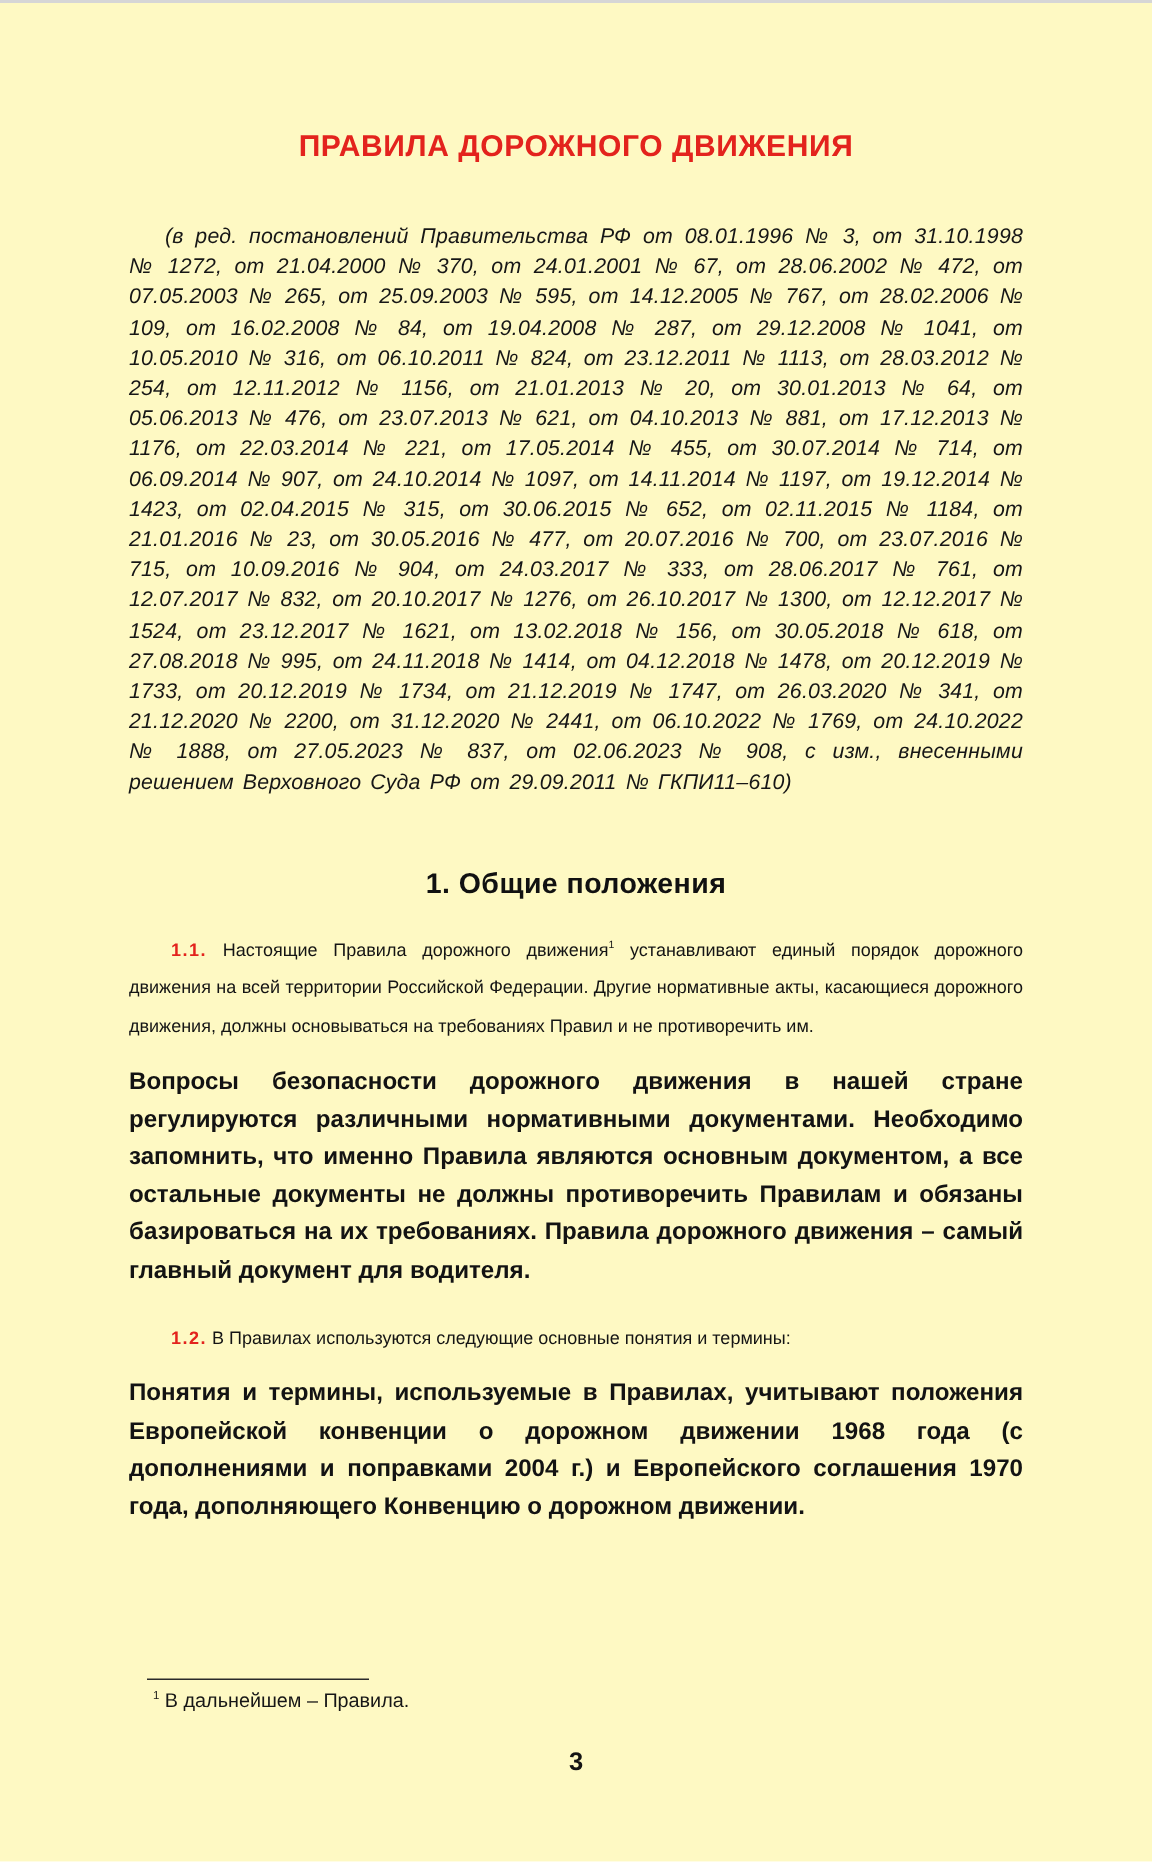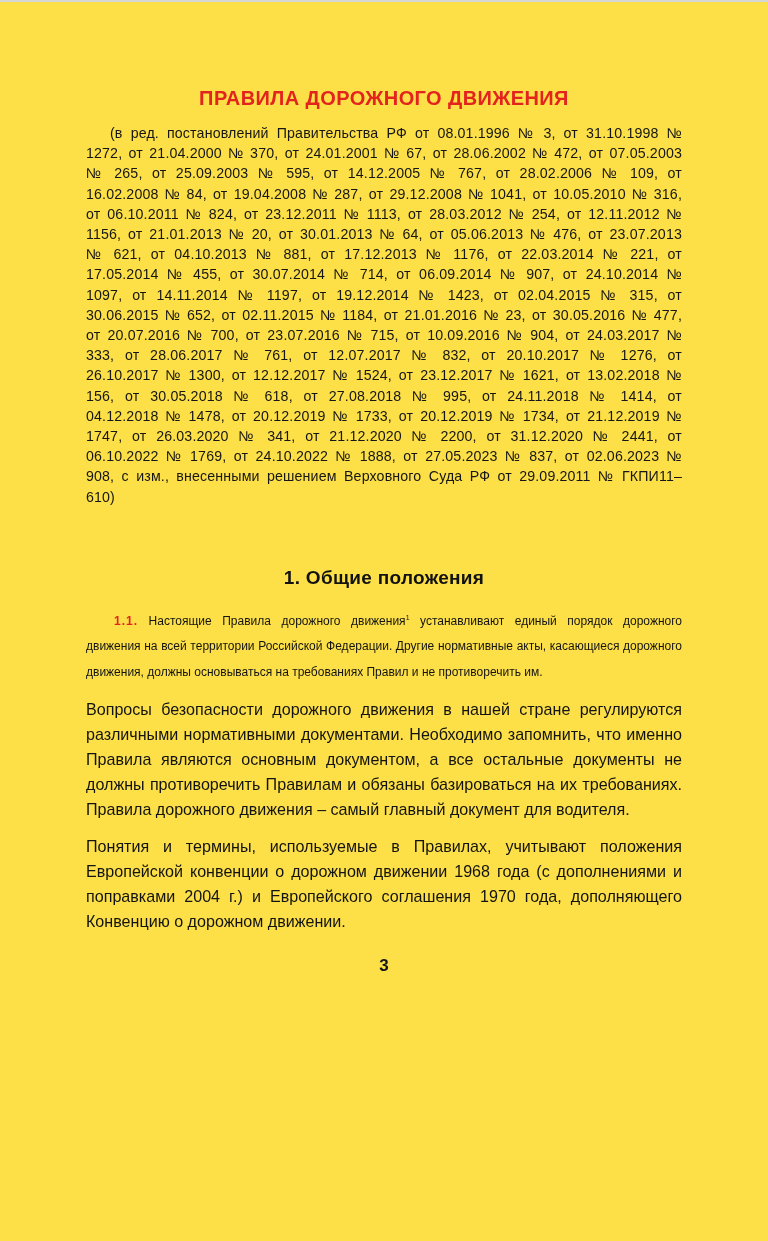--- a/index.html
+++ b/index.html
@@ -6,47 +6,48 @@
   html, body { width: 768px; background: #ffffff; }
   body {
     font-family: "Liberation Sans", sans-serif;
     color: #141414;
     -webkit-font-smoothing: antialiased;
   }
   .page {
     width: 768px;
     height: 1241px;
     padding: 82px 86px 56px 86px;
-    background: #fde047;
+    background: #fef9c3;
     border-top: 2px solid #d6d6d6;
     display: flex;
     flex-direction: column;
     overflow: hidden;
   }
   .doc-title {
     color: #e3231d;
     font-size: 20px;
     font-weight: bold;
     line-height: 28px;
     text-align: center;
     letter-spacing: 0.4px;
   }
   .doc-title span { display: block; }
   .amendments {
-    margin-top: 11px;
+    margin-top: 36px;
     font-size: 14.2px;
     line-height: 20.2px;
     text-align: justify;
     text-indent: 24px;
     letter-spacing: 0.15px;
     word-spacing: 2px;
     color: #161616;
+    font-style: italic;
   }
   .section-heading {
-    margin-top: 60px;
+    margin-top: 47px;
     text-align: center;
     font-size: 19px;
     font-weight: bold;
     color: #111111;
     letter-spacing: 0.3px;
   }
   .body-para {
     margin-top: 20px;
     font-size: 12px;
     line-height: 25.6px;
@@ -56,21 +57,21 @@
   .body-para.indent { text-indent: 28px; }
   .clause-num {
     color: #e3231d;
     font-weight: bold;
     letter-spacing: 1px;
   }
   .commentary {
     margin-top: 11px;
     font-size: 16.1px;
     line-height: 25.2px;
-    font-weight: normal;
+    font-weight: bold;
     text-align: justify;
     color: #131313;
   }
   sup {
     font-size: 0.58em;
     line-height: 0;
     vertical-align: super;
   }
   .footnote-block { margin-top: auto; }
   .footnote-divider {
@@ -103,19 +104,24 @@
     </h1>
 
   <p class="amendments">(в ред. постановлений Правительства РФ от 08.01.1996 № 3, от 31.10.1998 № 1272, от 21.04.2000 № 370, от 24.01.2001 № 67, от 28.06.2002 № 472, от 07.05.2003 № 265, от 25.09.2003 № 595, от 14.12.2005 № 767, от 28.02.2006 № 109, от 16.02.2008 № 84, от 19.04.2008 № 287, от 29.12.2008 № 1041, от 10.05.2010 № 316, от 06.10.2011 № 824, от 23.12.2011 № 1113, от 28.03.2012 № 254, от 12.11.2012 № 1156, от 21.01.2013 № 20, от 30.01.2013 № 64, от 05.06.2013 № 476, от 23.07.2013 № 621, от 04.10.2013 № 881, от 17.12.2013 № 1176, от 22.03.2014 № 221, от 17.05.2014 № 455, от 30.07.2014 № 714, от 06.09.2014 № 907, от 24.10.2014 № 1097, от 14.11.2014 № 1197, от 19.12.2014 № 1423, от 02.04.2015 № 315, от 30.06.2015 № 652, от 02.11.2015 № 1184, от 21.01.2016 № 23, от 30.05.2016 № 477, от 20.07.2016 № 700, от 23.07.2016 № 715, от 10.09.2016 № 904, от 24.03.2017 № 333, от 28.06.2017 № 761, от 12.07.2017 № 832, от 20.10.2017 № 1276, от 26.10.2017 № 1300, от 12.12.2017 № 1524, от 23.12.2017 № 1621, от 13.02.2018 № 156, от 30.05.2018 № 618, от 27.08.2018 № 995, от 24.11.2018 № 1414, от 04.12.2018 № 1478, от 20.12.2019 № 1733, от 20.12.2019 № 1734, от 21.12.2019 № 1747, от 26.03.2020 № 341, от 21.12.2020 № 2200, от 31.12.2020 № 2441, от 06.10.2022 № 1769, от 24.10.2022 № 1888, от 27.05.2023 № 837, от 02.06.2023 № 908, с изм., внесенными решением Верховного Суда РФ от 29.09.2011 № ГКПИ11–610)</p>
 
   <h2 class="section-heading">1. Общие положения</h2>
 
   <p class="body-para indent"><span class="clause-num">1.1.</span><span> Настоящие Правила дорожного движения</span><sup>1</sup><span> устанавливают единый порядок дорожного движения на всей территории Российской Федерации. Другие нормативные акты, касающиеся дорожного движения, должны основываться на требованиях Правил и не противоречить им.</span></p>
 
   <p class="commentary">Вопросы безопасности дорожного движения в нашей стране регулируются различными нормативными документами. Необходимо запомнить, что именно Правила являются основным документом, а все остальные документы не должны противоречить Правилам и обязаны базироваться на их требованиях. Правила дорожного движения – самый главный документ для водителя.</p>
 
+  <p class="body-para indent"><span class="clause-num">1.2.</span><span> В Правилах используются следующие основные понятия и термины:</span></p>
 
   <p class="commentary">Понятия и термины, используемые в Правилах, учитывают положения Европейской конвенции о дорожном движении 1968 года (с дополнениями и поправками 2004 г.) и Европейского соглашения 1970 года, дополняющего Конвенцию о дорожном движении.</p>
 
+  <div class="footnote-block">
+    <hr class="footnote-divider">
+    <p class="footnote"><sup>1</sup><span> В дальнейшем – Правила.</span></p>
+  </div>
 
   <div class="page-number">3</div>
 
 </div>
 
 </body></html>

